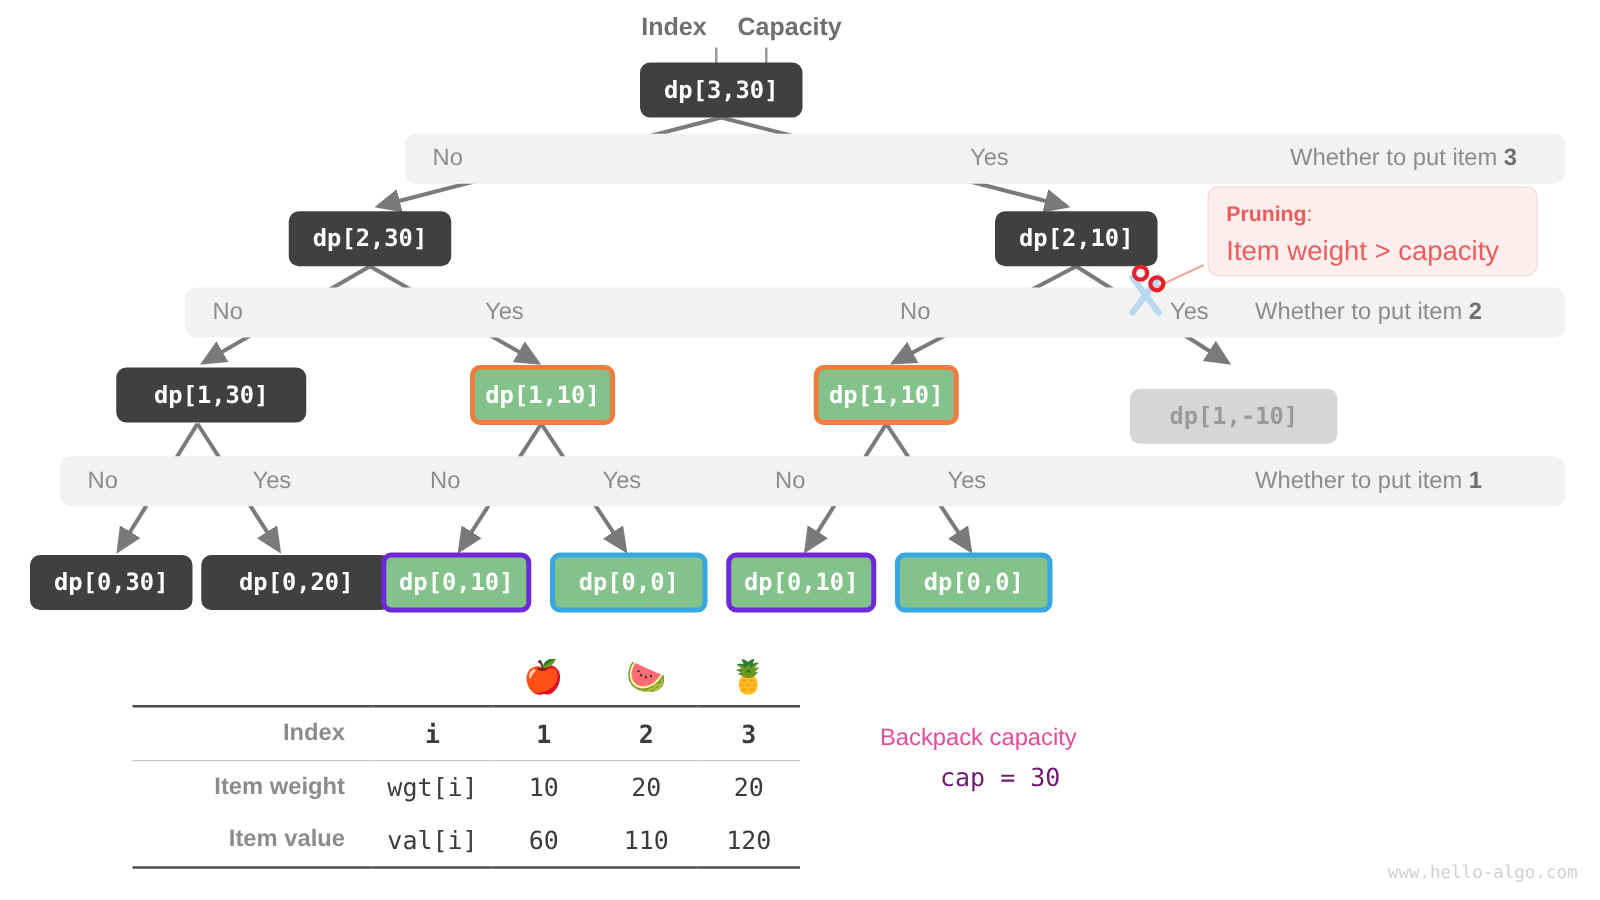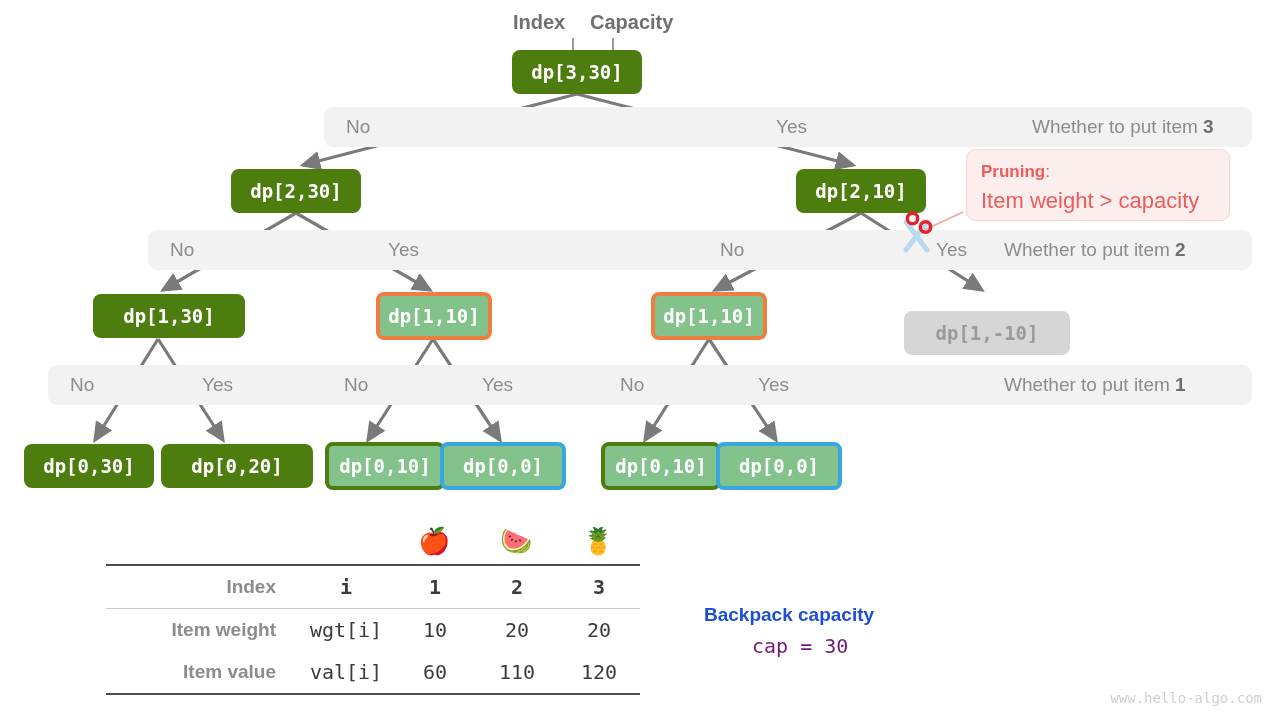--- a/index.html
+++ b/index.html
@@ -21,29 +21,29 @@
   .band .lbl{
     position:absolute;top:50%;transform:translateY(-50%);
     color:#8c8c8c;font-size:19px;white-space:nowrap;
   }
   .band .lbl.right{color:#8c8c8c;}
   .band .lbl b{color:#6f6f6f;font-weight:bold;}
 
   
   .node{
     position:absolute;box-sizing:border-box;
-    background:#4d7c0f;color:#ffffff;
+    background:#404040;color:#ffffff;
     border-radius:8px;
     font-family:"DejaVu Sans Mono","Liberation Mono",monospace;
     font-size:19px;font-weight:bold;
     display:flex;align-items:center;justify-content:center;
     letter-spacing:0px;
   }
   .node.b-orange{border:4px solid #ef7d40;background:#83c28a;}
-  .node.b-purple{border:4px solid #4d7c0f;background:#83c28a;margin-left:20px;}
+  .node.b-purple{border:4px solid #6d28d9;background:#83c28a;}
   .node.b-blue{border:4px solid #36a7e0;background:#83c28a;}
   .node.pruned{background:#d6d6d6;color:#9a9a9a;}
 
   
   .hdr{
     position:absolute;color:#6f6f6f;font-size:20px;font-weight:bold;
     white-space:nowrap;
   }
   .tick{position:absolute;width:2px;background:#9a9a9a;}
 
@@ -76,21 +76,21 @@
   table.data td.key{text-align:center;width:96px;}
   table.data td.val{width:82px;}
   table.data td.emoji{font-size:0;height:46px;padding:0;}
   table.data tr.hdrow td{font-weight:bold;}
   .rule-top td{border-top:2px solid #4d4d4d;}
   .rule-thin td{border-bottom:1px solid #c9c9c9;}
   .rule-bot td{border-bottom:2px solid #4d4d4d;}
 
   
   #capnote{position:absolute;}
-  #capnote .t1{color:#1d4ed8;font-weight:bold;font-size:19px;margin-top:24px;}
+  #capnote .t1{color:#ec4899;font-weight:normal;font-size:19px;}
   #capnote .t2{
     font-family:"DejaVu Sans Mono","Liberation Mono",monospace;
     font-size:20px;color:#701a75;margin-top:8px;margin-left:48px;}
 
   
   #watermark{
     position:absolute;right:18px;bottom:14px;
     font-family:"DejaVu Sans Mono","Liberation Mono",monospace;
     font-size:14px;color:#cfcfcf;
   }

